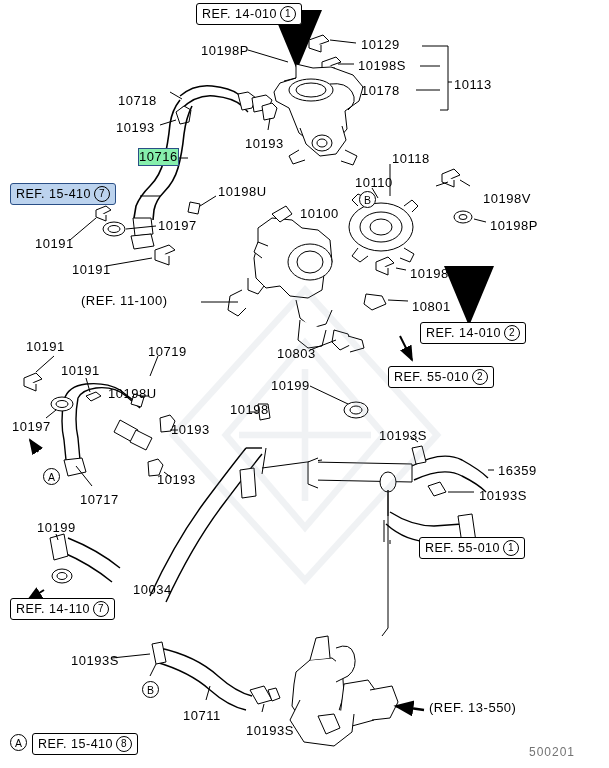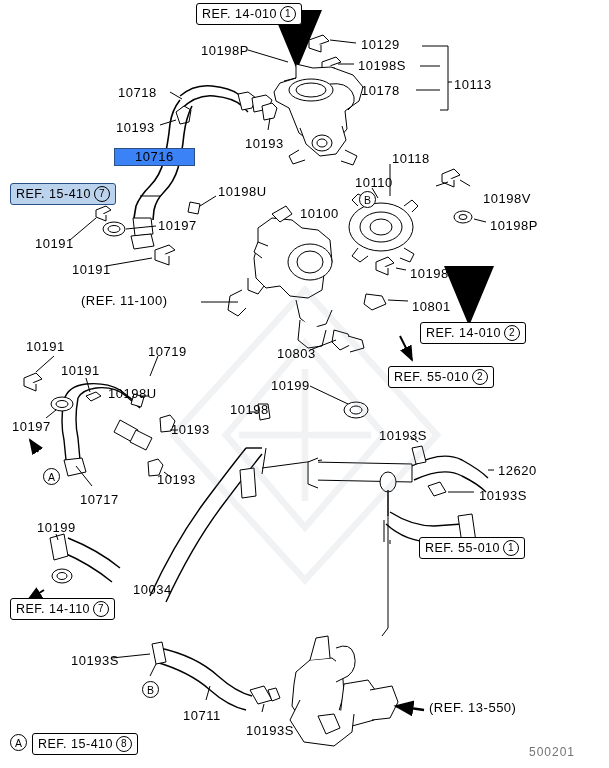--- a/index.html
+++ b/index.html
@@ -29,24 +29,25 @@
   .lbl {
     position: absolute;
     font-family: "Liberation Sans", sans-serif;
     font-size: 13px;
     color: #000000;
     white-space: nowrap;
     letter-spacing: 0.5px;
     line-height: 14px;
   }
   .lbl.highlight {
-    background: #3b82f6;
+    background: #86efac;
     border: 1px solid #2a4f86;
-    padding: 1px 20px;
+    padding: 1px 0;
     letter-spacing: 0.5px;
+    margin-left: 24px;
   }
   .refbox {
     position: absolute;
     border: 1px solid #000000;
     border-radius: 3px;
     background: #ffffff;
     font-size: 12.5px;
     color: #000;
     padding: 2px 5px 2px 5px;
     white-space: nowrap;
@@ -334,21 +335,21 @@
       <path d="M50,22 L74,50 L50,78 L26,50 Z"></path>
       <path d="M30,50 L70,50 M50,30 L50,70"></path>
     </g>
   </svg>
 
   <div class="lbl" style="left:201px;top:44px">10198P</div>
   <div class="lbl" style="left:361px;top:38px">10129</div>
   <div class="lbl" style="left:358px;top:59px">10198S</div>
   <div class="lbl" style="left:361px;top:84px">10178</div>
   <div class="lbl" style="left:454px;top:78px">10113</div>
-  <div class="lbl" style="left:118px;top:86px">10718</div>
+  <div class="lbl" style="left:118px;top:94px">10718</div>
   <div class="lbl" style="left:116px;top:121px">10193</div>
   <div class="lbl" style="left:245px;top:137px">10193</div>
   <div class="lbl highlight" style="left:114px;top:148px">10716</div>
   <div class="lbl" style="left:392px;top:152px">10118</div>
   <div class="lbl" style="left:355px;top:176px">10110</div>
   <div class="lbl" style="left:218px;top:185px">10198U</div>
   <div class="lbl" style="left:483px;top:192px">10198V</div>
   <div class="lbl" style="left:300px;top:207px">10100</div>
   <div class="lbl" style="left:158px;top:219px">10197</div>
   <div class="lbl" style="left:490px;top:219px">10198P</div>
@@ -360,21 +361,21 @@
   <div class="lbl" style="left:26px;top:340px">10191</div>
   <div class="lbl" style="left:148px;top:345px">10719</div>
   <div class="lbl" style="left:61px;top:364px">10191</div>
   <div class="lbl" style="left:271px;top:379px">10199</div>
   <div class="lbl" style="left:108px;top:387px">10198U</div>
   <div class="lbl" style="left:230px;top:403px">10198</div>
   <div class="lbl" style="left:12px;top:420px">10197</div>
   <div class="lbl" style="left:171px;top:423px">10193</div>
   <div class="lbl" style="left:379px;top:429px">10193S</div>
   <div class="lbl" style="left:157px;top:473px">10193</div>
-  <div class="lbl" style="left:498px;top:464px">12620</div>
+  <div class="lbl" style="left:498px;top:464px">16359</div>
   <div class="lbl" style="left:80px;top:493px">10717</div>
   <div class="lbl" style="left:479px;top:489px">10193S</div>
   <div class="lbl" style="left:37px;top:521px">10199</div>
   <div class="lbl" style="left:133px;top:583px">10034</div>
   <div class="lbl" style="left:71px;top:654px">10193S</div>
   <div class="lbl" style="left:183px;top:709px">10711</div>
   <div class="lbl" style="left:246px;top:724px">10193S</div>
 
   <div class="refbox" style="left:196px;top:3px">
     <span>REF. 14-010</span>

